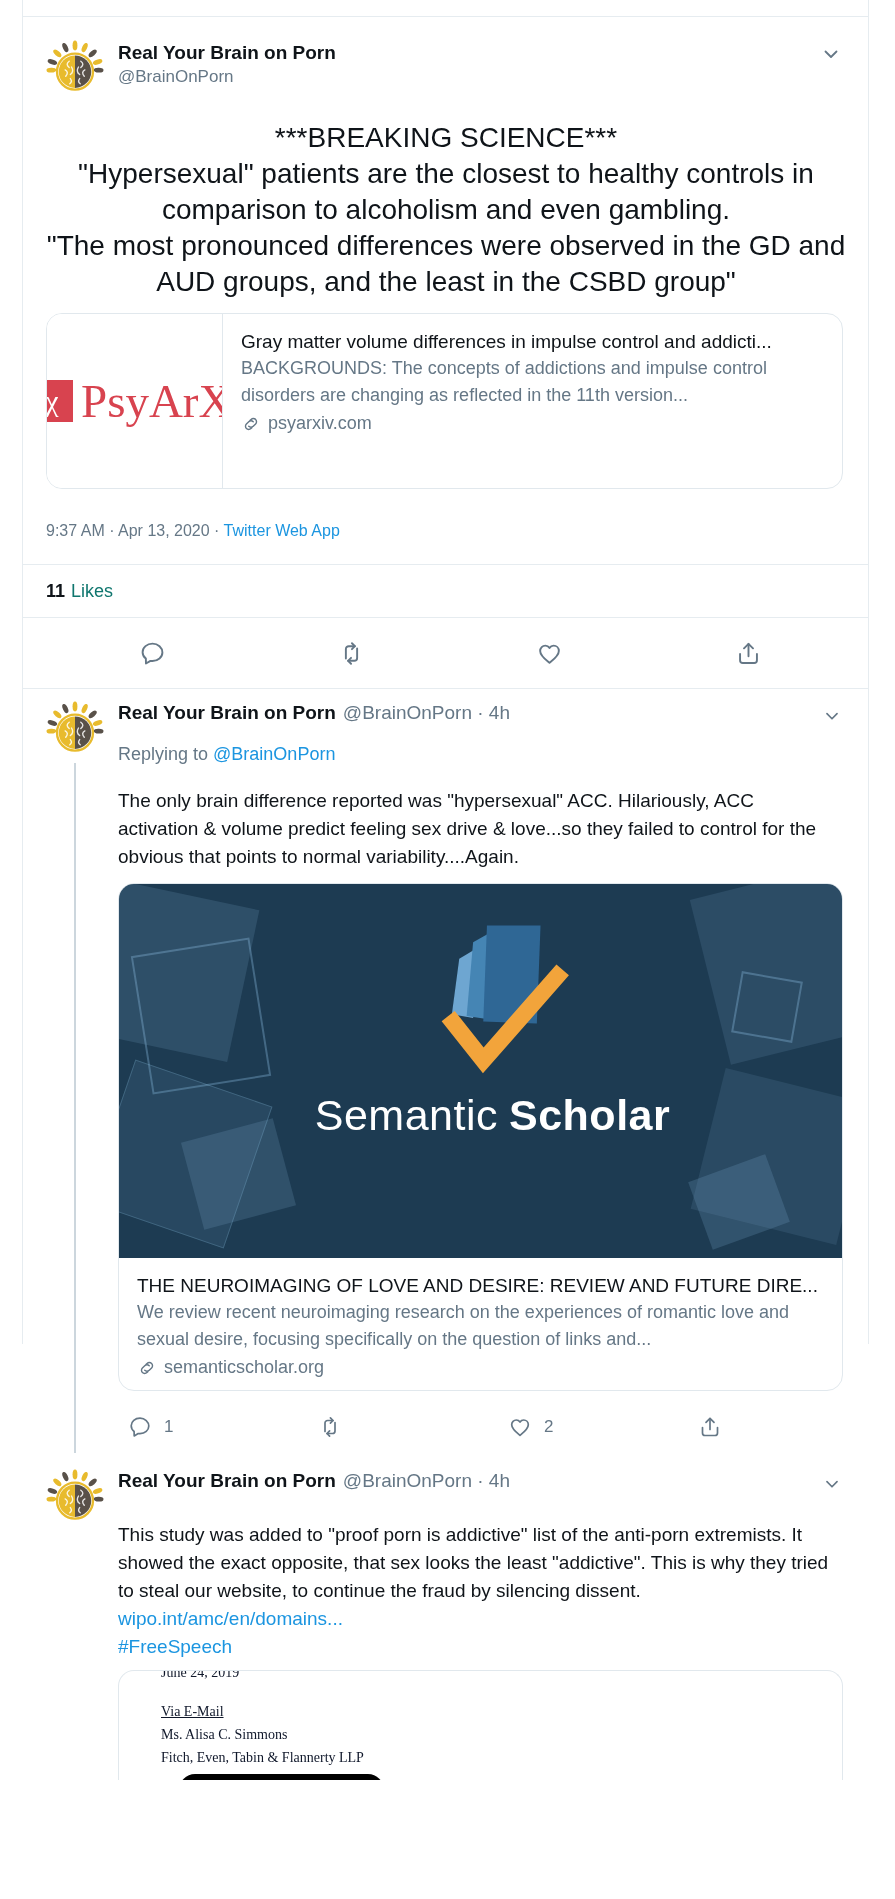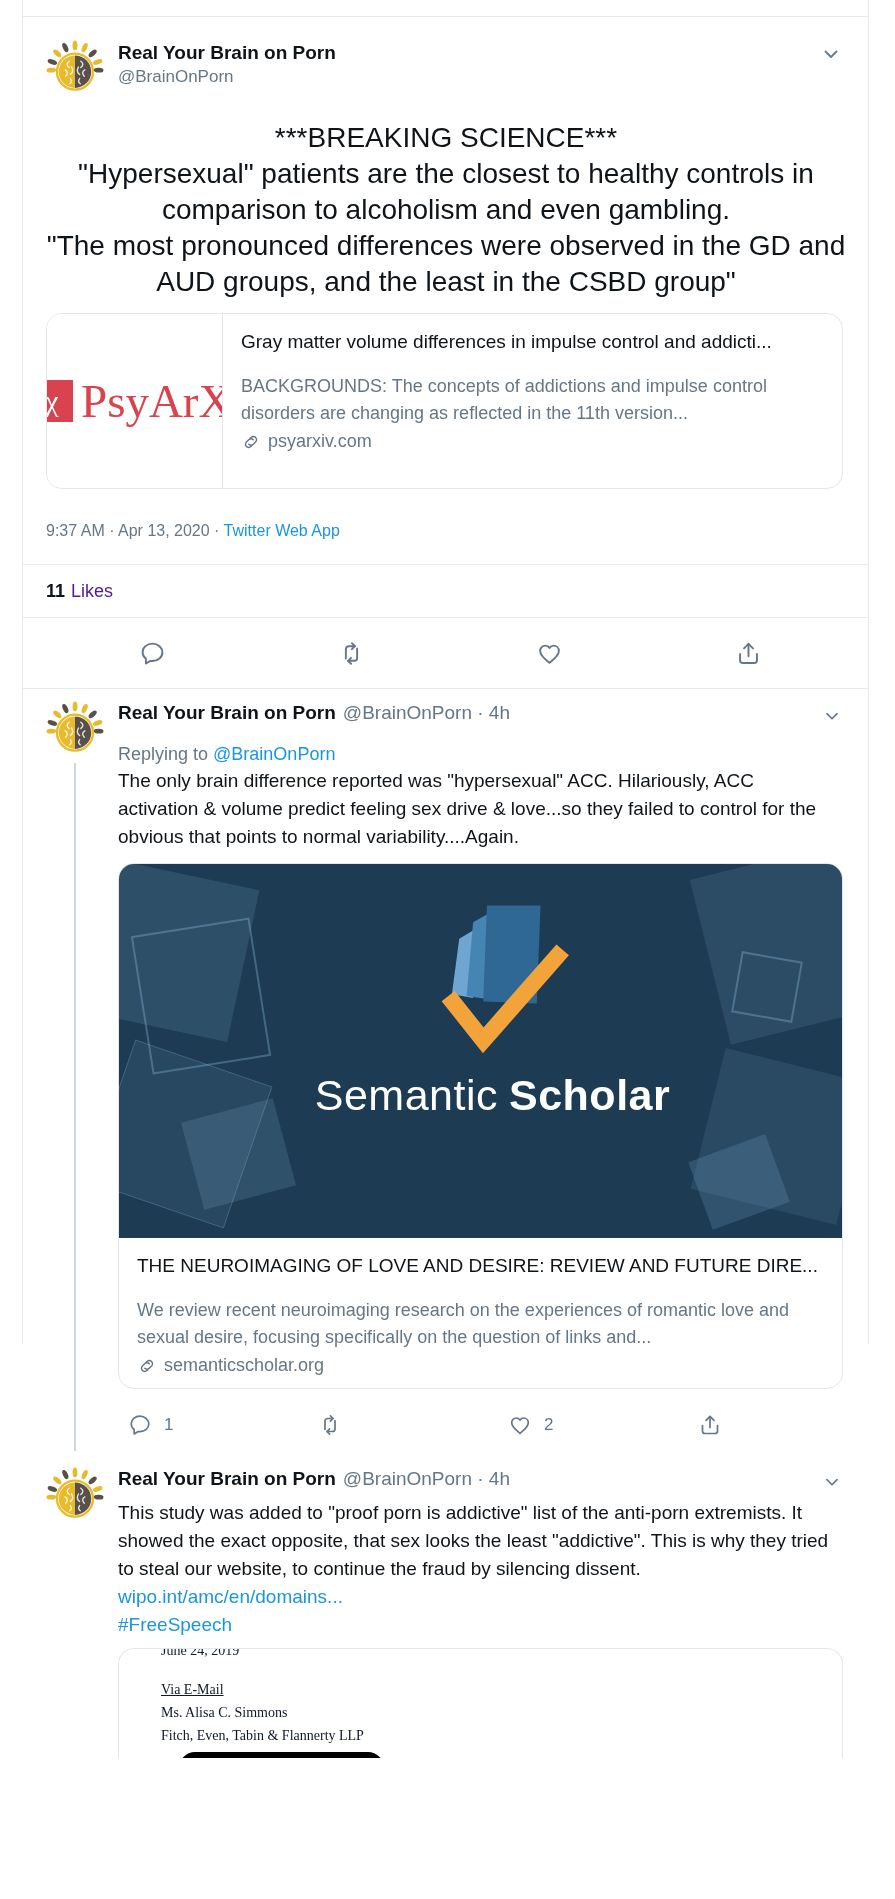--- a/index.html
+++ b/index.html
@@ -25,49 +25,49 @@
   .card1-img { width:176px; flex:none; border-right:1px solid #e1e8ed; display:flex;
                align-items:center; overflow:hidden; background:#fff; }
   .psy-logo { display:flex; align-items:center; margin-left:-16px; white-space:nowrap; }
   .psy-box { width:42px; height:42px; background:#d8434f; color:#fff; display:flex; flex:none;
              align-items:center; justify-content:center; font-family:"Liberation Serif",serif;
              font-size:30px; }
   .psy-word { font-family:"Liberation Serif",serif; font-size:47px; color:#d8434f; margin-left:8px; }
   .card-body { padding:15px 18px 12px 18px; min-width:0; }
   .card-title { font-size:19px; color:#0f1419; line-height:26px; white-space:nowrap;
                 overflow:hidden; }
-  .card-desc { font-size:18px; color:#657786; line-height:27px; margin-top:18px;
+  .card-desc { font-size:18px; color:#657786; line-height:27px; margin-top:0;
                display:-webkit-box; -webkit-line-clamp:2; -webkit-box-orient:vertical; overflow:hidden; }
   .card-dom { display:flex; align-items:center; gap:7px; font-size:18px; color:#657786; margin-top:4px; }
 
   .ts-row { margin-top:30px; font-size:16px; color:#657786; line-height:24px; }
   .ts-link { color:#1b95e0; cursor:pointer; }
   .hr { border-top:1px solid #e6ecf0; margin-top:21px; }
   .likes { padding:16px 0 15px 0; font-size:18px; border-bottom:1px solid #e6ecf0; }
   .likes b { color:#0f1419; font-weight:700; }
-  .likes span.lbl { color:#4c1d95; margin-left:6px; }
+  .likes span.lbl { color:#0f766e; margin-left:6px; }
   .actions1 { display:flex; align-items:center; height:71px; padding:0 20px 0 30px;
               border-bottom:1px solid #e6ecf0; }
   .actions1 .act { flex:1; display:flex; justify-content:center; }
   .abtn { display:flex; align-items:center; gap:12px; color:#657786; cursor:pointer;
           background:none; border:none; font-family:inherit; }
   .abtn svg { display:block; }
   .cnt { font-size:17px; color:#657786; }
 
   
   .reply { display:flex; padding:10px 25px 0 23px; }
   .r-left { width:58px; flex:none; display:flex; flex-direction:column; align-items:center; }
   .thread { width:2px; flex:1; background:#ccd6dd; margin-top:6px; }
   .r-main { margin-left:14px; min-width:0; flex:1; padding-top:2px; }
   .r-head { display:flex; align-items:flex-start; font-size:19px; line-height:24px; }
   .r-head .name { margin-right:7px; }
   .r-head .meta { color:#657786; font-weight:400; }
   .replying { font-size:18px; line-height:26px; color:#657786; margin-top:8px; }
   .replying a { color:#1b95e0; text-decoration:none; cursor:pointer; }
-  .r-text { font-size:19px; line-height:28px; color:#0f1419; margin-top:0; width:712px; }
+  .r-text { font-size:19px; line-height:28px; color:#0f1419; margin-top:20px; width:712px; }
   .r-link { color:#1b95e0; font-size:19px; line-height:28px; cursor:pointer; }
 
   .card2-img { height:374px; background:#1d3b52; position:relative; overflow:hidden; }
   .sq { position:absolute; }
   .ss-center { position:absolute; left:0; right:0; top:36px; display:flex; flex-direction:column;
                align-items:center;margin-left:24px; }
   .ss-word { margin-top:14px; color:#fff; font-size:43px; letter-spacing:.5px; }
   .ss-word .lt { font-weight:400; }
   .ss-word .bd { font-weight:700; margin-left:11px; }
   .actions2 { display:flex; justify-content:space-between; width:640px; margin:10px 0 0 10px;

